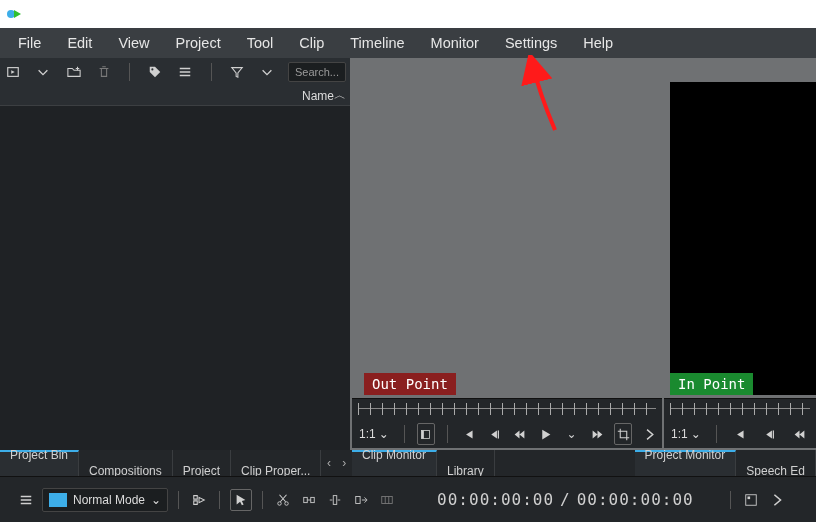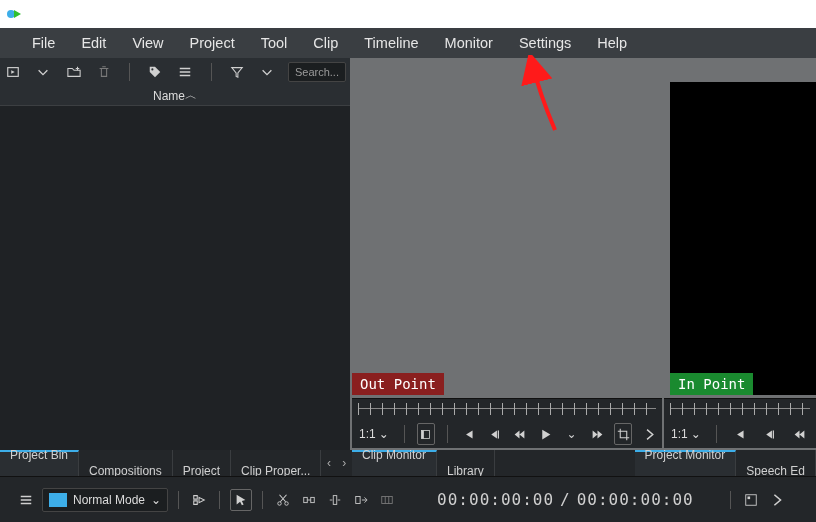--- a/index.html
+++ b/index.html
@@ -16,40 +16,40 @@
     --red:#8a1f1f;
   }
   *{box-sizing:border-box;font-family:"Segoe UI",Arial,sans-serif;}
   html,body{margin:0;padding:0;height:100%;}
   body{background:#fff;width:816px;height:522px;overflow:hidden;color:var(--text);font-size:12px;}
   .window{width:816px;height:522px;background:var(--bg-dark);display:flex;flex-direction:column;}
   
   .titlebar{height:28px;background:#fff;display:flex;align-items:center;padding:0 6px;color:#222;font-size:13px;gap:6px;}
   .titlebar .logo{width:16px;height:16px;display:inline-flex;}
   
-  .menubar{height:30px;background:var(--bg-menu);display:flex;align-items:center;padding:0 20px;gap:2px;}
+  .menubar{height:30px;background:var(--bg-menu);display:flex;align-items:center;padding:0 6px;gap:2px;}
   .menubar .menuitem{padding:4px 12px;font-size:14.5px;color:#e6e6e6;cursor:default;}
   
   .main{flex:0 0 392px;display:flex;background:var(--bg-mid);}
   
   .leftcol{width:352px;display:flex;flex-direction:column;background:var(--bg-dark);border-right:2px solid var(--bg-mid);}
   .bin-toolbar{height:28px;display:flex;align-items:center;padding:0 4px;gap:12px;background:var(--bg-panel);}
   .ticon{width:20px;height:20px;display:flex;align-items:center;justify-content:center;color:#d0d0d0;}
   .ticon svg{width:14px;height:14px;}
   .ticon.dim{color:#7a7a7a;}
   .vsep{width:1px;height:18px;background:#555;margin:0 4px;}
   .search{flex:1;height:20px;background:var(--bg-darker);border:1px solid #444;border-radius:2px;padding:0 6px;color:var(--text-dim);font-size:11px;display:flex;align-items:center;}
-  .bin-header{height:20px;background:var(--bg-panel);display:flex;align-items:center;justify-content:center;padding:0 12px;font-size:12px;border-bottom:1px solid #3c3f42;}
+  .bin-header{height:20px;background:var(--bg-panel);display:flex;align-items:center;justify-content:flex-end;padding:0 4px;font-size:12px;border-bottom:1px solid #3c3f42;}
   .bin-header .caret{color:#d0d0d0;}
   .bin-body{flex:1;background:#1f2225;}
   
   .midcol{width:312px;display:flex;flex-direction:column;background:var(--bg-mid);border-right:2px solid var(--bg-mid);position:relative;}
   .mon-view{flex:1;position:relative;}
   .marker{position:absolute;bottom:3px;padding:3px 8px;font-family:"Consolas",monospace;font-size:14px;color:#fff;}
-  .marker.out{left:0;background:var(--red);}
+  .marker.out{left:12px;background:var(--red);}
   .marker.in{left:0;background:var(--green);}
   .ruler{height:22px;background:var(--bg-dark);position:relative;border-top:1px solid #111;}
   .ruler::before{content:"";position:absolute;left:6px;right:6px;top:9px;height:1px;background:#888;}
   .ruler .ticks{position:absolute;left:6px;right:6px;top:4px;height:12px;background:repeating-linear-gradient(to right,#aaa 0 1px,transparent 1px 12px);}
   .mon-controls{height:30px;background:var(--bg-dark);display:flex;align-items:center;padding:0 4px;gap:8px;border-bottom:2px solid var(--bg-mid);}
   .zoombox{display:flex;align-items:center;gap:3px;padding:0 3px;}
   .cbtn{width:22px;height:22px;display:flex;align-items:center;justify-content:center;color:#d0d0d0;}
   .cbtn.boxed{border:1px solid #666;border-radius:2px;}
   .cbtn svg{width:13px;height:13px;}
   

